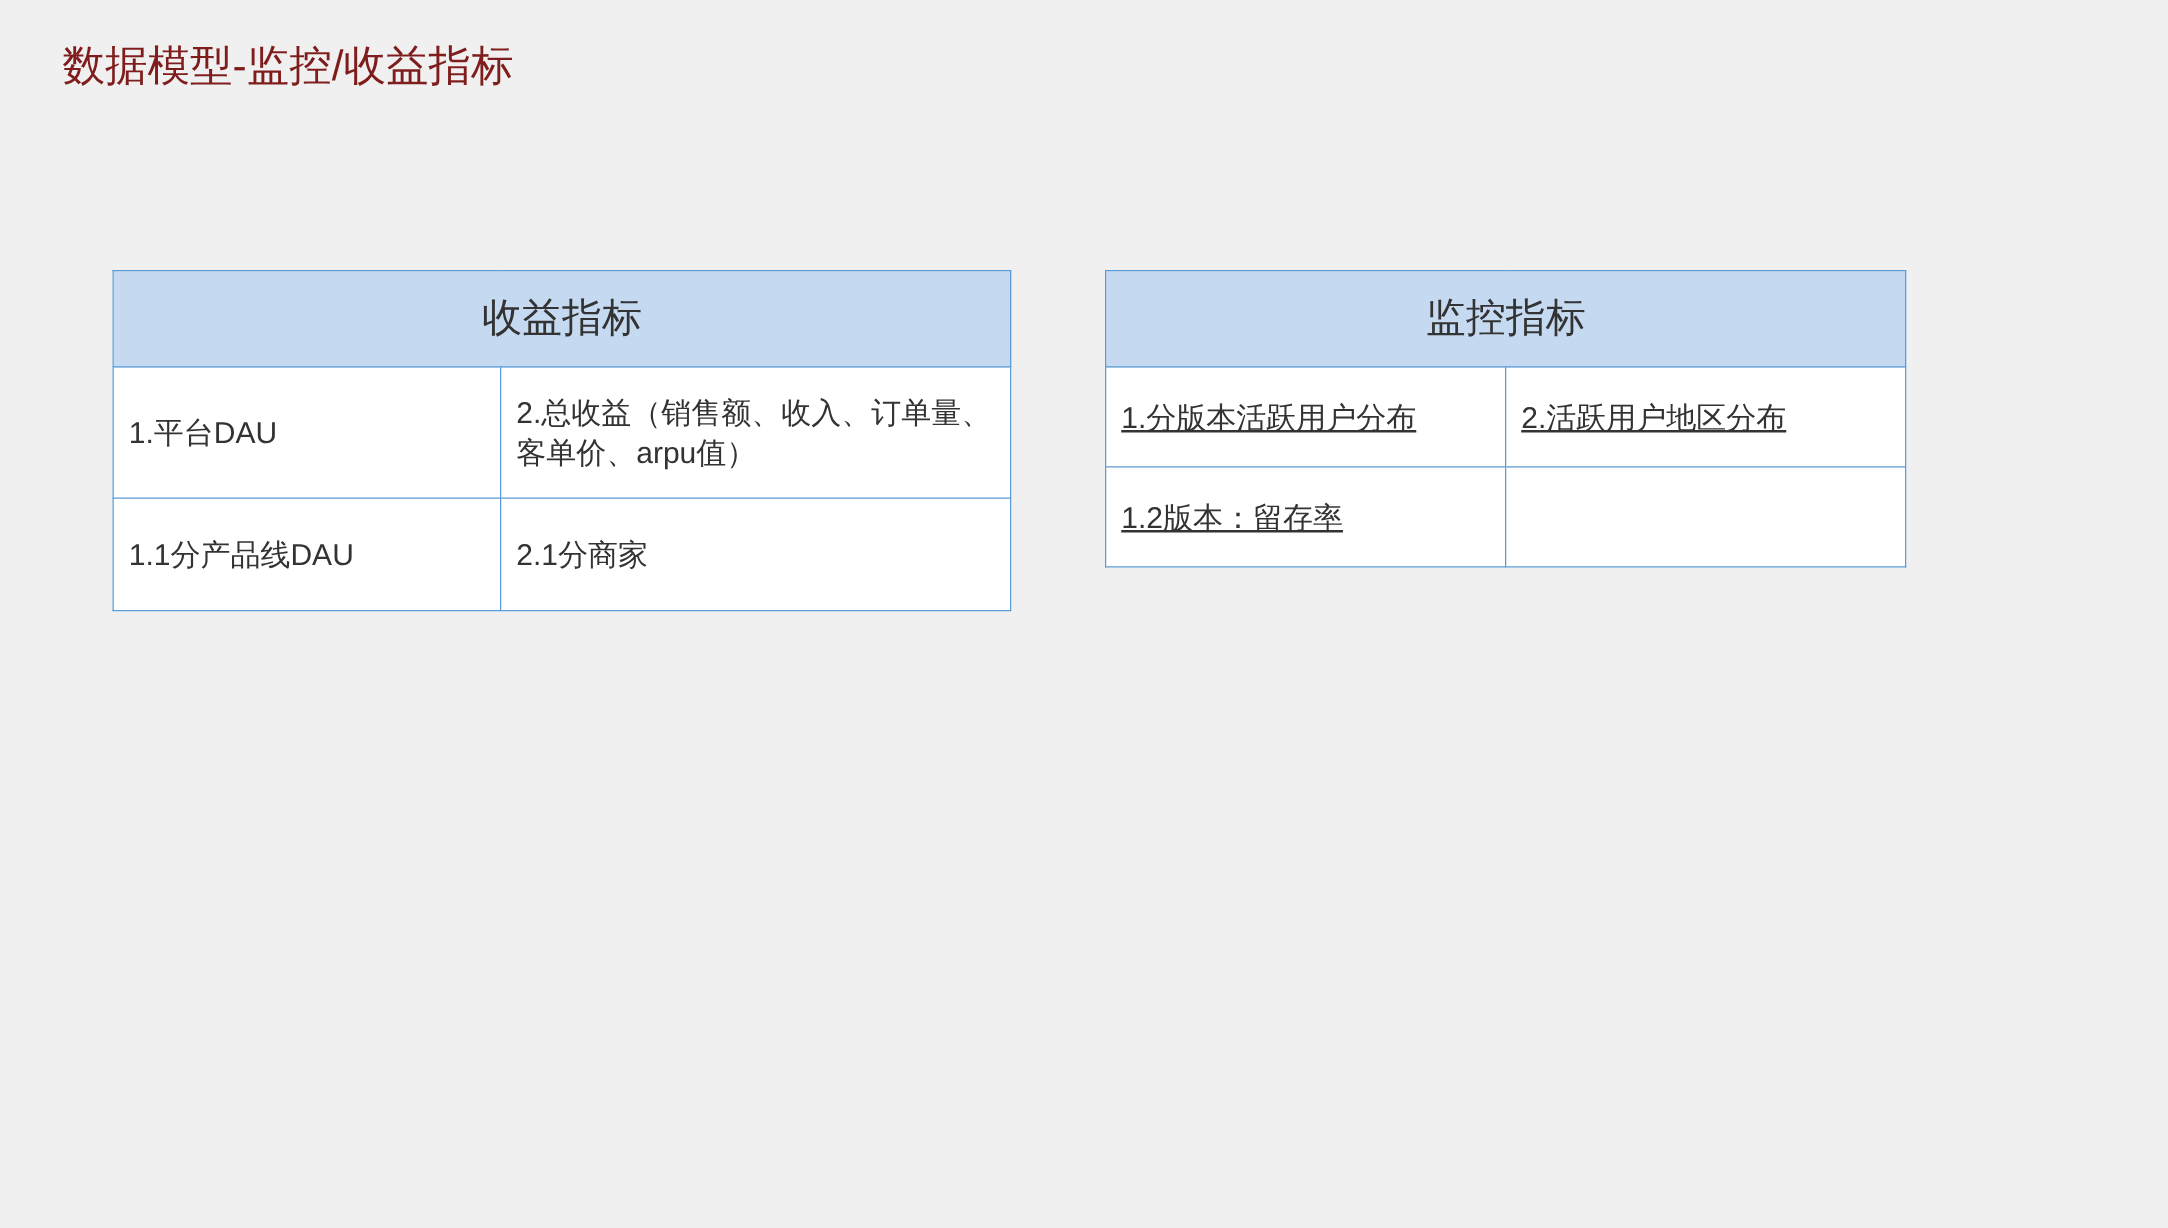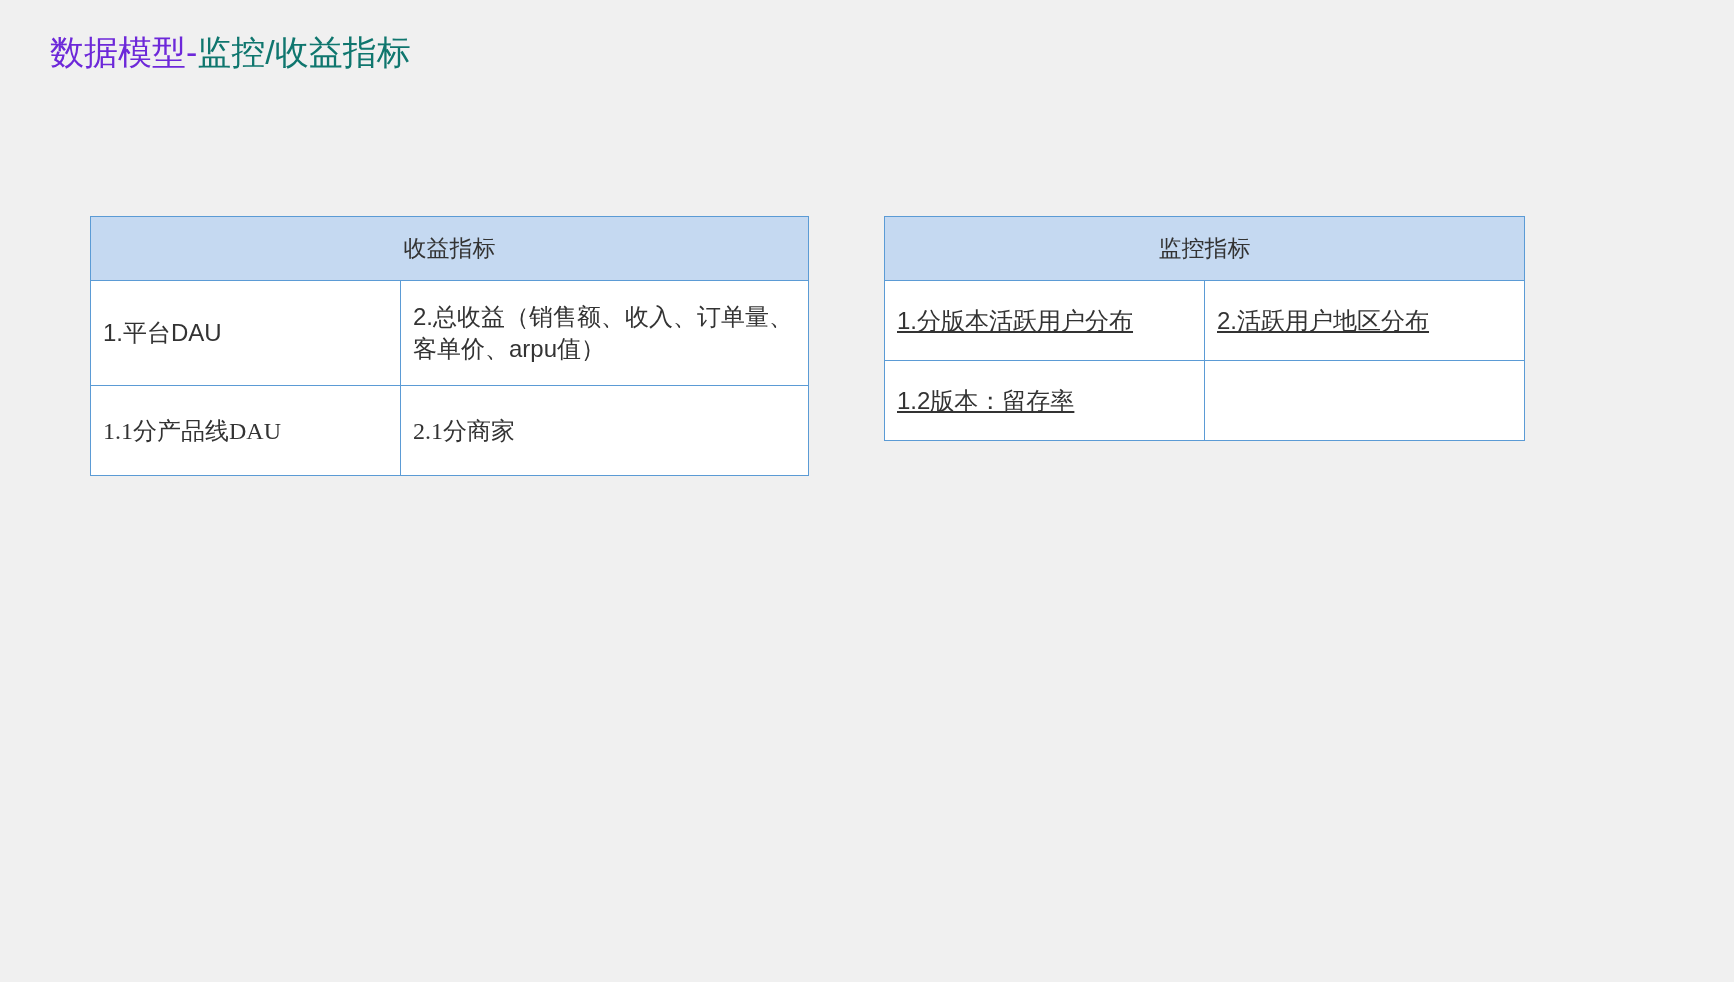--- a/index.html
+++ b/index.html
@@ -17,25 +17,25 @@
     .slide {
       width: 100%;
       height: 100%;
       padding: 30px 50px;
     }
     .title {
       font-size: 34px;
       margin-bottom: 40px;
     }
     .title-part1 {
-      color: #6d28d9;
+      color: #7f1d1d;
       font-weight: 500;
     }
     .title-part2 {
-      color: #0f766e;
+      color: #7f1d1d;
       font-weight: 400;
     }
     .tables-container {
       display: flex;
       gap: 75px;
       padding-left: 40px;
       padding-top: 100px;
     }
     .table-wrap {
       flex: 0 0 auto;
@@ -47,21 +47,21 @@
     th, td {
       border: 1px solid #5b9bd5;
       text-align: left;
       vertical-align: middle;
       font-weight: 400;
       color: #333333;
     }
     th {
       background: #c5d9f1;
       text-align: center;
-      font-size: 23px;
+      font-size: 32px;
       padding: 16px 10px;
     }
     td {
       font-size: 24px;
       padding: 20px 12px;
     }
     .table1 td {
       width: 310px;
     }
     .table1 td.col2 {
@@ -69,21 +69,20 @@
     }
     .table2 td {
       width: 320px;
       text-decoration: underline;
     }
     .table1 .row-tall td {
       height: 95px;
     }
     .table1 .row-med td {
       height: 90px;
-      font-family: Liberation Serif, serif;
     }
     .table2 .row td {
       height: 80px;
     }
   </style>
 </head>
 <body>
 
 <div class="slide">
   <div class="title">

